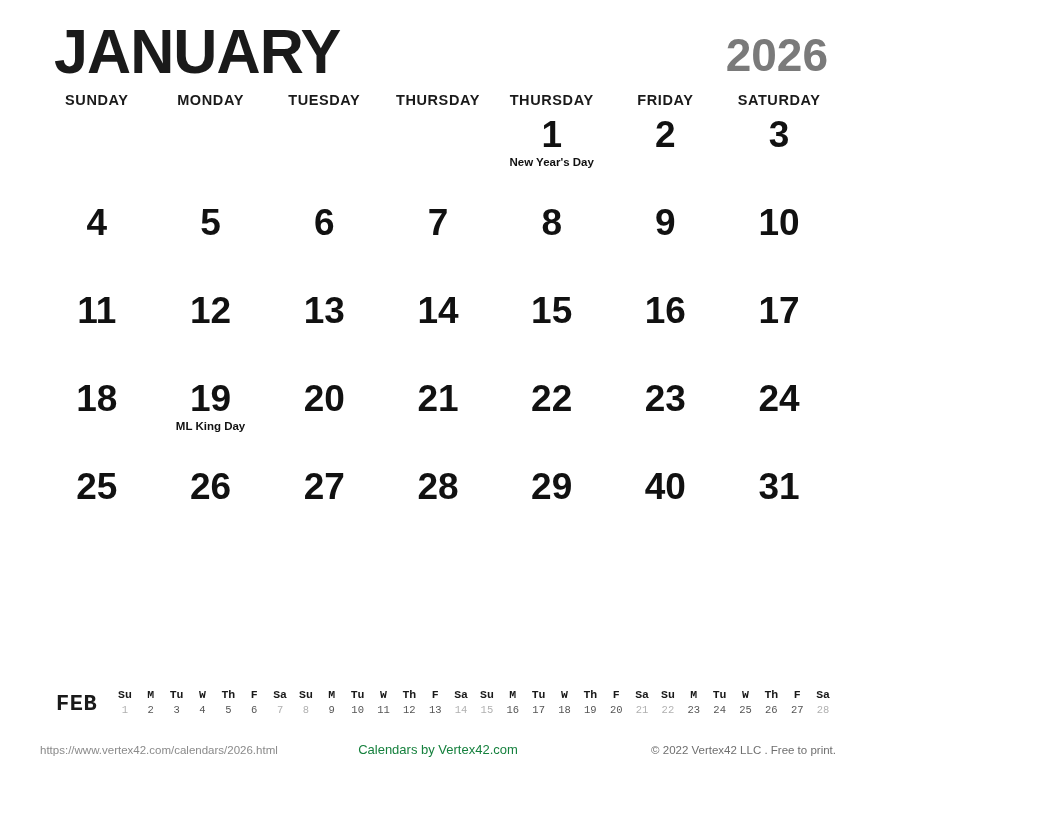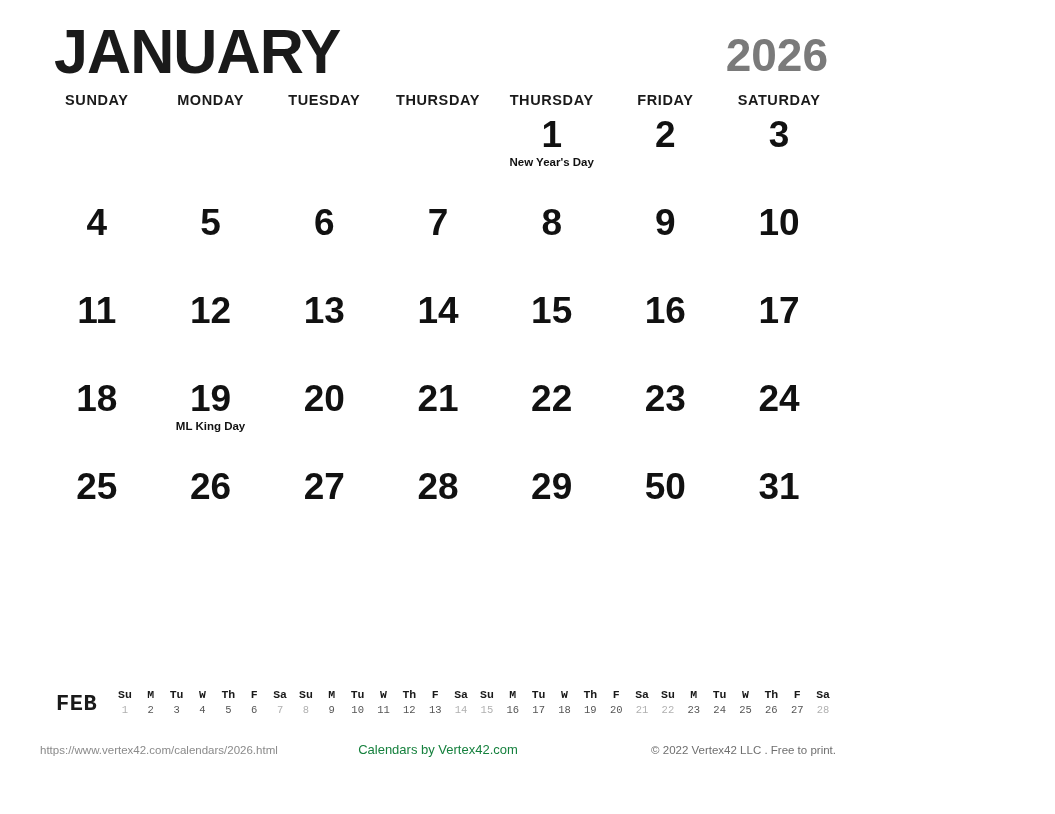--- a/index.html
+++ b/index.html
@@ -309,21 +309,21 @@
           </td>
         <td class="day">
             <span class="daynum">28</span>
             <span class="dayevent"></span>
           </td>
         <td class="day">
             <span class="daynum">29</span>
             <span class="dayevent"></span>
           </td>
         <td class="day">
-            <span class="daynum">50</span>
+            <span class="daynum">40</span>
             <span class="dayevent"></span>
           </td>
         <td class="day">
             <span class="daynum">31</span>
             <span class="dayevent"></span>
           </td>
       </tr>
     </tbody>
   </table>
 

